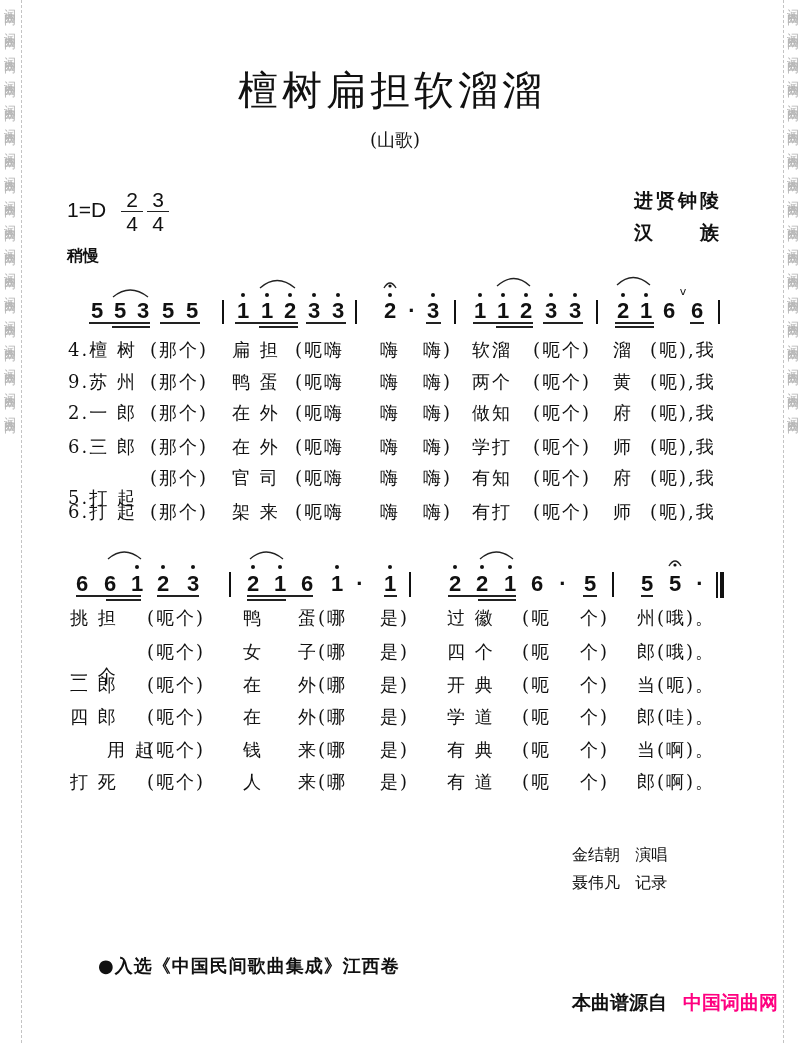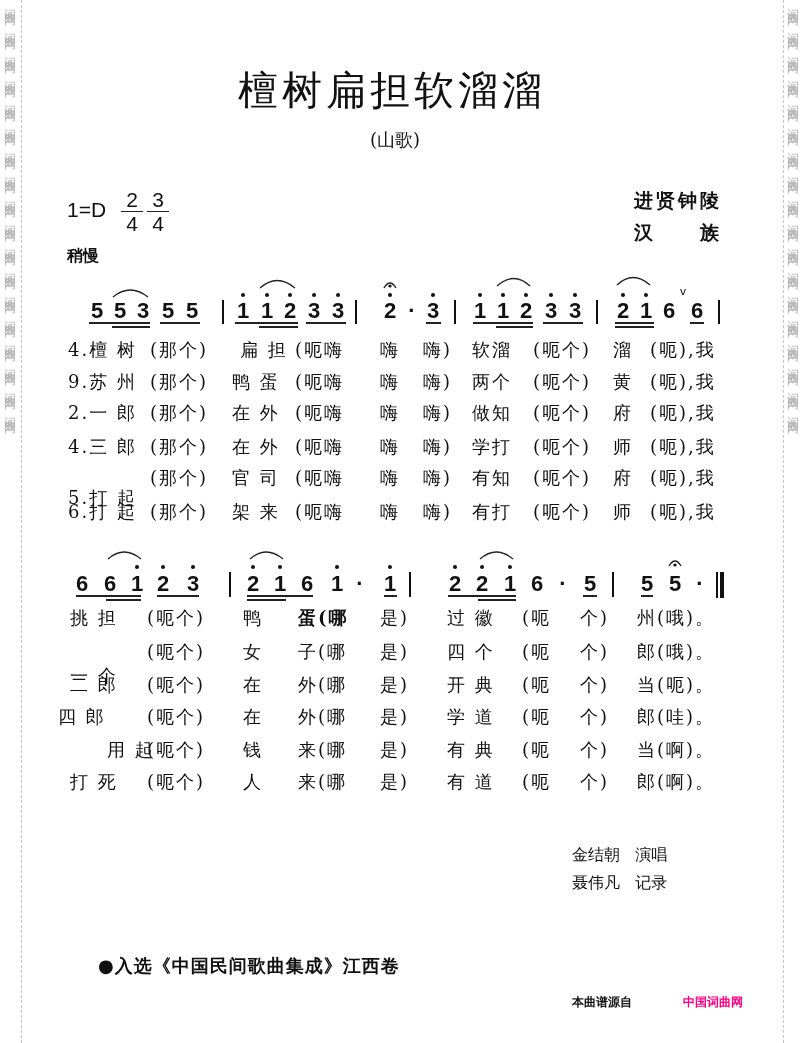--- a/index.html
+++ b/index.html
@@ -18,21 +18,21 @@
   .n{position:absolute;width:20px;margin-left:-10px;text-align:center;font-family:"Liberation Sans","DejaVu Sans",sans-serif;font-weight:bold;font-size:22px;line-height:20px;}
   .hd{position:absolute;width:4px;height:4px;margin-left:-2px;border-radius:50%;background:#111;}
   .ul{position:absolute;height:1.6px;background:#222;}
   .bar{position:absolute;width:2px;background:#111;}
   .bar.thick{width:4px;}
   .breath{position:absolute;font-size:11px;line-height:12px;width:10px;margin-left:-5px;text-align:center;font-family:"DejaVu Sans",sans-serif;}
   svg.arc{position:absolute;overflow:visible;}
   .ly{position:absolute;font-size:18px;line-height:20px;letter-spacing:2px;white-space:pre;}
   .credit{position:absolute;left:572px;font-size:16px;font-weight:normal;line-height:20px;font-family:"DejaVu Sans",sans-serif;white-space:pre;}
   .foot{position:absolute;left:98px;top:955px;font-size:18px;line-height:22px;letter-spacing:1px;font-weight:bold;white-space:pre;}
-  .src{position:absolute;top:993px;font-size:12px;font-weight:bold;line-height:20px;font-family:Liberation Mono, monospace;}
+  .src{position:absolute;top:993px;font-size:19px;font-weight:bold;line-height:20px;font-family:Liberation Serif, serif;}
 </style>
 </head>
 <body>
 
 <div class="wm" style="left:2px;">词曲网　词曲网　词曲网　词曲网　词曲网　词曲网　词曲网　词曲网　词曲网　词曲网　词曲网　词曲网　词曲网　词曲网　词曲网　词曲网　词曲网　词曲网　</div>
 <div class="dash" style="left:21px;"></div>
 <div class="dash" style="left:783px;"></div>
 <div class="wm" style="left:785px;">词曲网　词曲网　词曲网　词曲网　词曲网　词曲网　词曲网　词曲网　词曲网　词曲网　词曲网　词曲网　词曲网　词曲网　词曲网　词曲网　词曲网　词曲网　</div>
 
 <div class="title">檀树扁担软溜溜</div>
@@ -132,21 +132,21 @@
     <path d="M480 559 Q496 545 513 559" fill="none" stroke="#222" stroke-width="1.3"></path>
     <path d="M669 566 Q675 556 681 566" fill="none" stroke="#222" stroke-width="1.4"></path>
     <circle cx="675" cy="565" r="1.6" fill="#111"></circle>
   </svg>
 </div>
 
 <div>
   <div>
     <span class="ly" style="left:68px;top:340px;">4.檀 树</span>
     <span class="ly" style="left:150px;top:340px;">(那个)</span>
-    <span class="ly" style="left:240px;top:340px;">扁 担</span>
+    <span class="ly" style="left:232px;top:340px;">扁 担</span>
     <span class="ly" style="left:295px;top:340px;">(呃嗨</span>
     <span class="ly" style="left:380px;top:340px;">嗨</span>
     <span class="ly" style="left:423px;top:340px;">嗨)</span>
     <span class="ly" style="left:472px;top:340px;">软溜</span>
     <span class="ly" style="left:533px;top:340px;">(呃个)</span>
     <span class="ly" style="left:613px;top:340px;">溜</span>
     <span class="ly" style="left:650px;top:340px;">(呃),我</span>
   </div>
   <div>
     <span class="ly" style="left:68px;top:372px;">9.苏 州</span>
@@ -166,21 +166,21 @@
     <span class="ly" style="left:232px;top:403px;">在 外</span>
     <span class="ly" style="left:295px;top:403px;">(呃嗨</span>
     <span class="ly" style="left:380px;top:403px;">嗨</span>
     <span class="ly" style="left:423px;top:403px;">嗨)</span>
     <span class="ly" style="left:472px;top:403px;">做知</span>
     <span class="ly" style="left:533px;top:403px;">(呃个)</span>
     <span class="ly" style="left:613px;top:403px;">府</span>
     <span class="ly" style="left:650px;top:403px;">(呃),我</span>
   </div>
   <div>
-    <span class="ly" style="left:68px;top:437px;">4.三 郎</span>
+    <span class="ly" style="left:68px;top:437px;">6.三 郎</span>
     <span class="ly" style="left:150px;top:437px;">(那个)</span>
     <span class="ly" style="left:232px;top:437px;">在 外</span>
     <span class="ly" style="left:295px;top:437px;">(呃嗨</span>
     <span class="ly" style="left:380px;top:437px;">嗨</span>
     <span class="ly" style="left:423px;top:437px;">嗨)</span>
     <span class="ly" style="left:472px;top:437px;">学打</span>
     <span class="ly" style="left:533px;top:437px;">(呃个)</span>
     <span class="ly" style="left:613px;top:437px;">师</span>
     <span class="ly" style="left:650px;top:437px;">(呃),我</span>
   </div>
@@ -265,21 +265,21 @@
     <div class="ul" style="left:583px;width:14px;top:595px;"></div>
     <div class="ul" style="left:641px;width:12px;top:595px;"></div>
   </div>
 </div>
 
 <div>
   <div>
     <span class="ly" style="left:70px;top:608px;">挑 担</span>
     <span class="ly" style="left:147px;top:608px;">(呃个)</span>
     <span class="ly" style="left:243px;top:608px;">鸭</span>
-    <span class="ly" style="left:298px;top:608px;font-weight:bold;">蛋(哪</span>
+    <span class="ly" style="left:298px;top:608px;">蛋(哪</span>
     <span class="ly" style="left:380px;top:608px;">是)</span>
     <span class="ly" style="left:447px;top:608px;">过 徽</span>
     <span class="ly" style="left:522px;top:608px;">(呃</span>
     <span class="ly" style="left:580px;top:608px;">个)</span>
     <span class="ly" style="left:637px;top:608px;">州(哦)。</span>
   </div>
   <div>
     <span class="ly" style="left:70px;top:642px;margin-top:24px;">一 个</span>
     <span class="ly" style="left:147px;top:642px;">(呃个)</span>
     <span class="ly" style="left:243px;top:642px;">女</span>
@@ -295,21 +295,21 @@
     <span class="ly" style="left:147px;top:675px;">(呃个)</span>
     <span class="ly" style="left:243px;top:675px;">在</span>
     <span class="ly" style="left:298px;top:675px;">外(哪</span>
     <span class="ly" style="left:380px;top:675px;">是)</span>
     <span class="ly" style="left:447px;top:675px;">开 典</span>
     <span class="ly" style="left:522px;top:675px;">(呃</span>
     <span class="ly" style="left:580px;top:675px;">个)</span>
     <span class="ly" style="left:637px;top:675px;">当(呃)。</span>
   </div>
   <div>
-    <span class="ly" style="left:58px;top:707px;">四 郎</span>
+    <span class="ly" style="left:70px;top:707px;">四 郎</span>
     <span class="ly" style="left:147px;top:707px;">(呃个)</span>
     <span class="ly" style="left:243px;top:707px;">在</span>
     <span class="ly" style="left:298px;top:707px;">外(哪</span>
     <span class="ly" style="left:380px;top:707px;">是)</span>
     <span class="ly" style="left:447px;top:707px;">学 道</span>
     <span class="ly" style="left:522px;top:707px;">(呃</span>
     <span class="ly" style="left:580px;top:707px;">个)</span>
     <span class="ly" style="left:637px;top:707px;">郎(哇)。</span>
   </div>
   <div>

